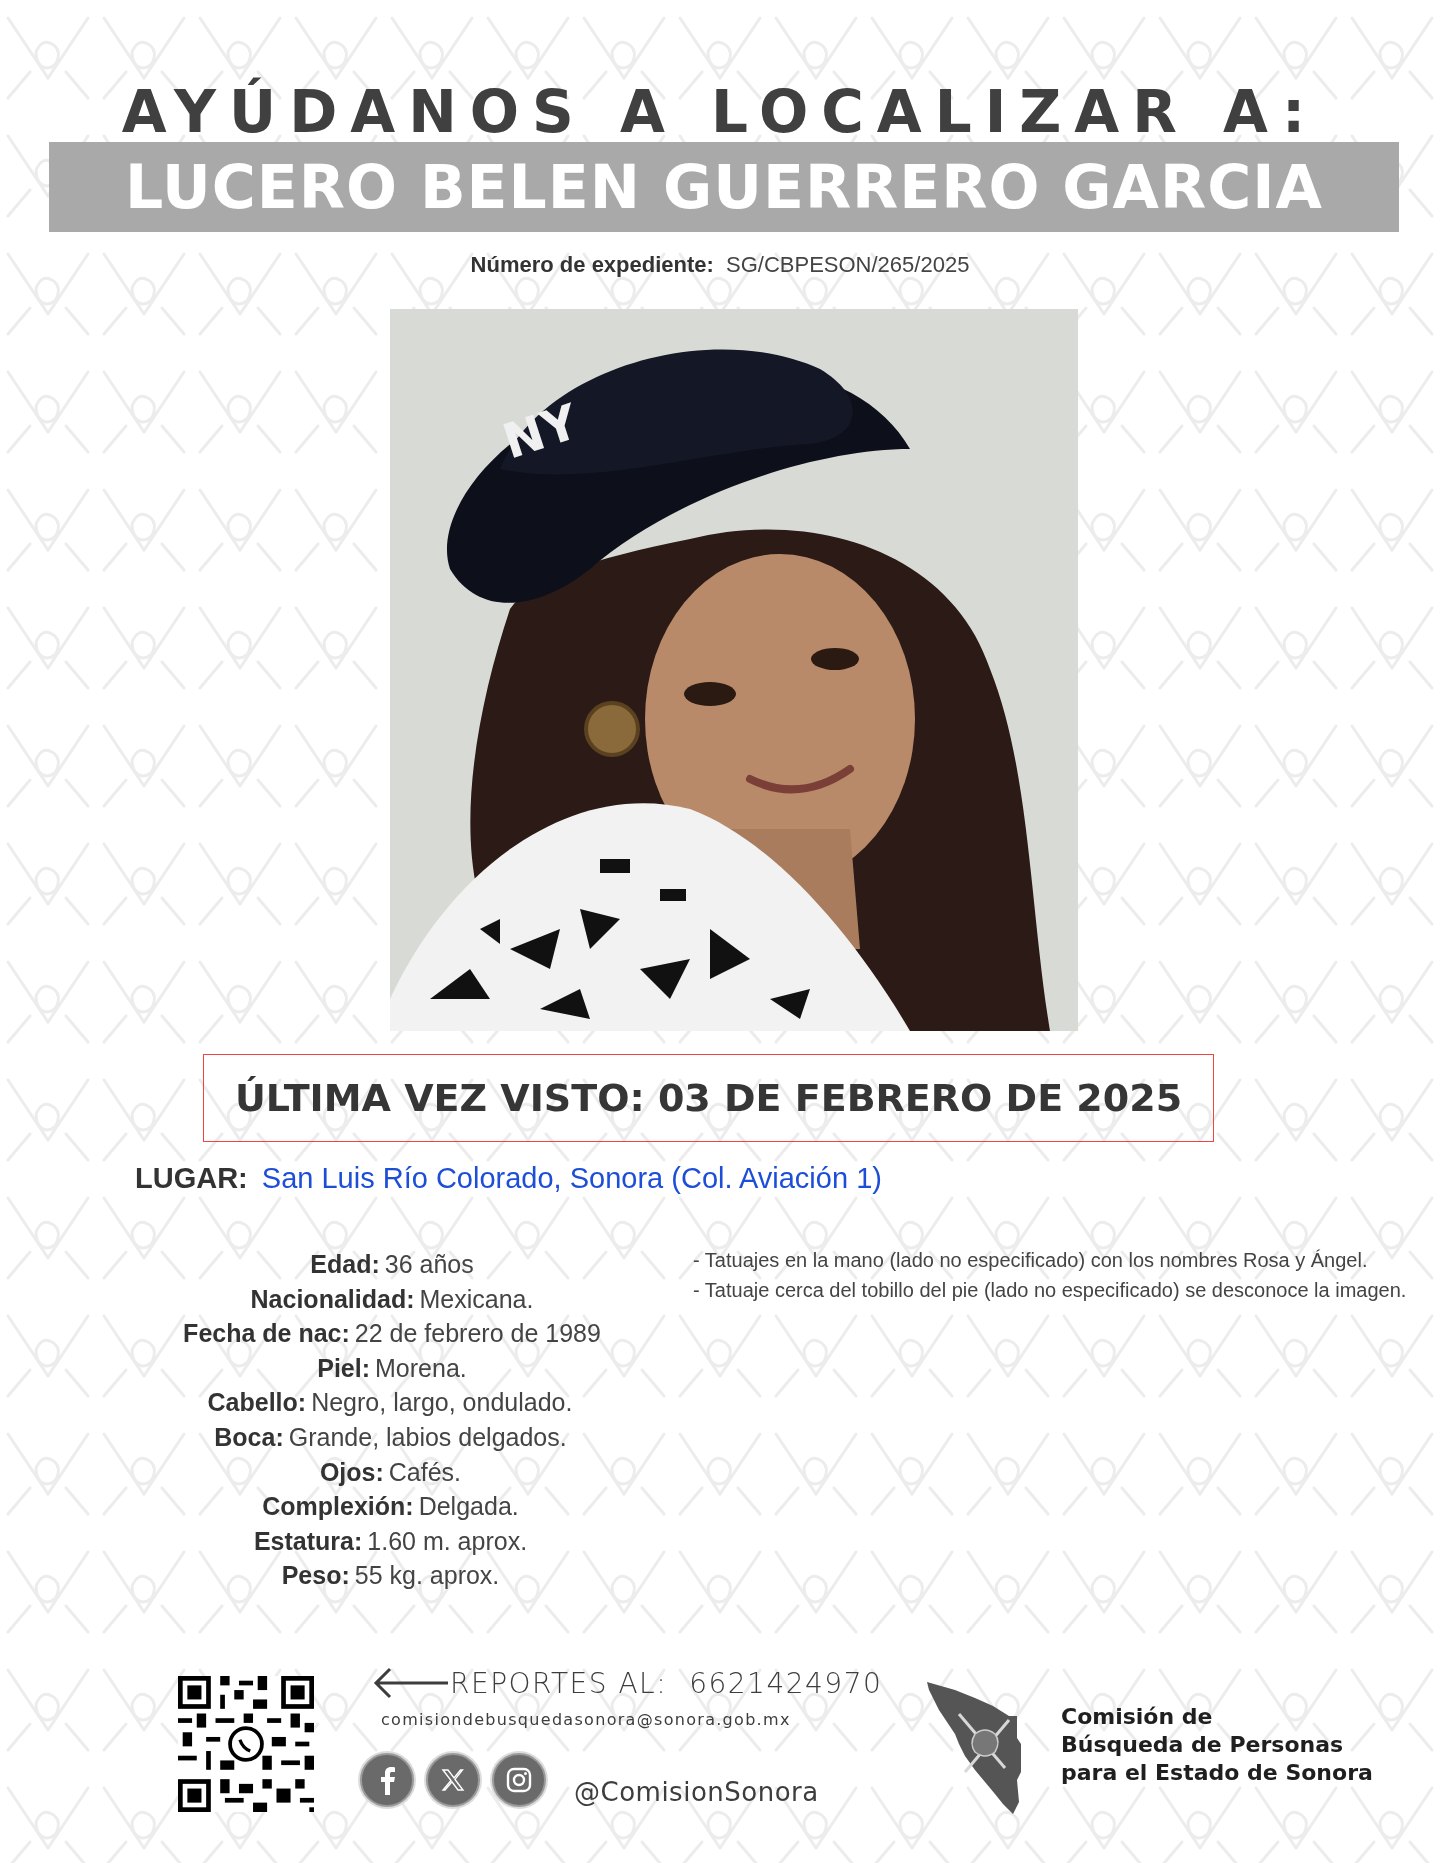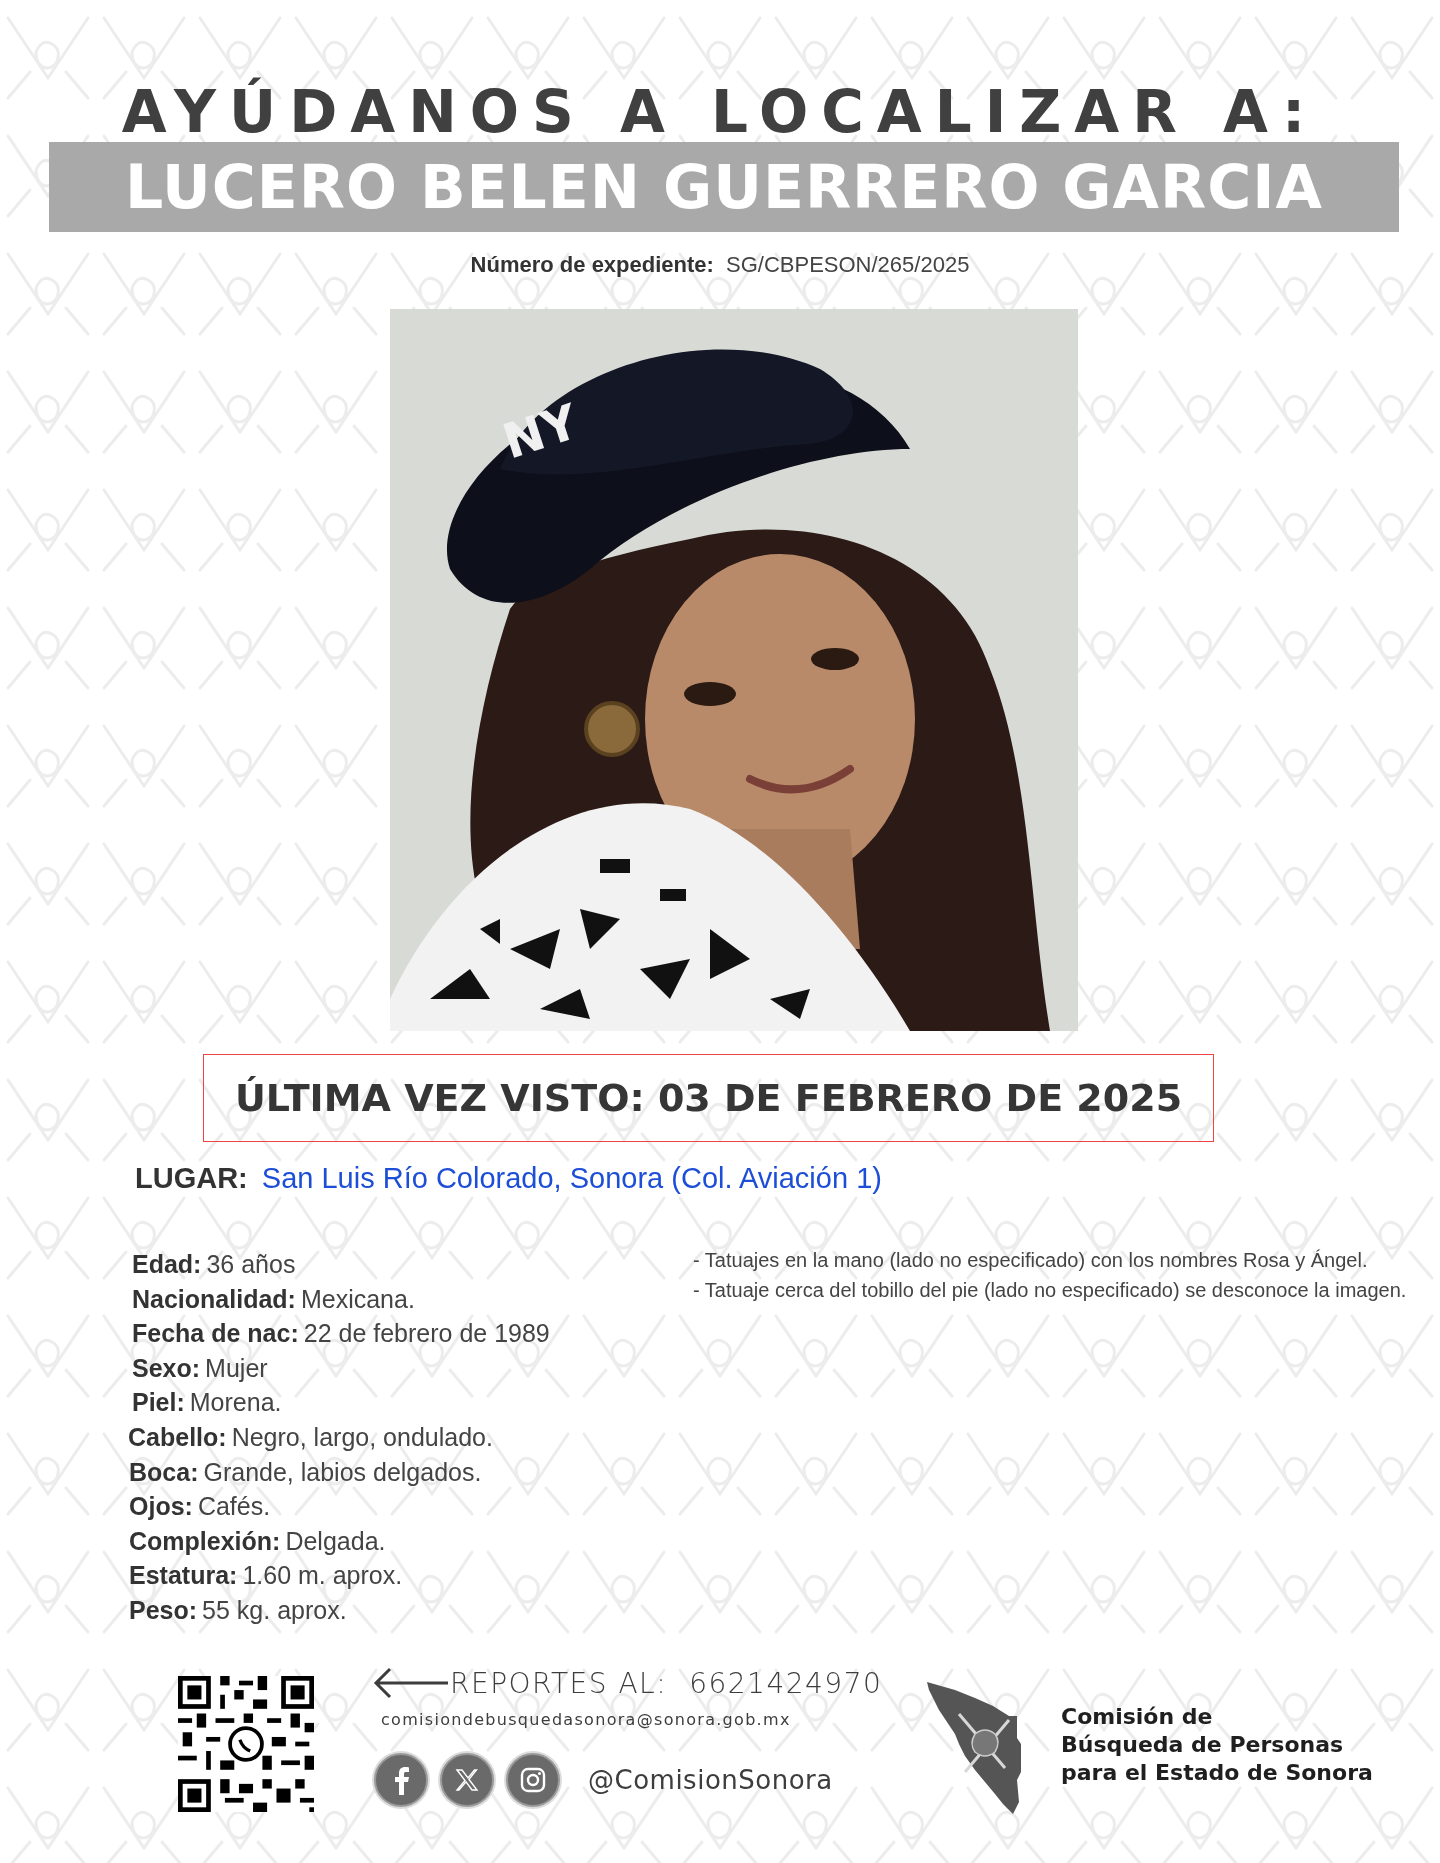--- a/index.html
+++ b/index.html
@@ -40,21 +40,21 @@
     border:1px solid #ef4444; box-sizing:border-box;
     display:flex; align-items:center; justify-content:center;
   }
   .last-seen span {
     font-family:"DejaVu Sans", sans-serif; font-weight:bold; font-size:38px; color:#363636;
   }
   .place { position:absolute; left:135px; top:1162px; font-size:29px; }
   .place .lbl { font-weight:bold; color:#333; }
   .place .val { color:#1d4ed8; margin-left:6px; }
 
-  .details { position:absolute; left:132px; top:1247px; width:520px; }
+  .details { position:absolute; left:132px; top:1247px; width:520px;text-align:center; }
   .details .row { font-size:25px; line-height:34.6px; white-space:nowrap; }
   .details .lbl { font-weight:bold; color:#333; }
   .details .val { color:#444; margin-left:5px; }
 
   .marks { position:absolute; left:693px; top:1246px; width:720px; }
   .marks h3 {
     margin:0 0 6px 0; text-align:center; font-weight:bold; font-size:25px;
     color:#333; padding-left:30px;
   }
   .marks p { margin:0; font-size:20px; line-height:29.5px; color:#444; }
@@ -63,21 +63,21 @@
   .report-line {
     position:absolute; left:372px; top:1666px; display:flex; align-items:center;
     font-family:"DejaVu Sans", sans-serif; font-size:28px; color:#3d3d3d;
     letter-spacing:1.5px; font-weight:300;
   }
   .report-line .phone { margin-left:22px; }
   .email {
     position:absolute; left:381px; top:1710px; font-family:"DejaVu Sans", sans-serif;
     font-size:16px; color:#3d3d3d; letter-spacing:1.3px;
   }
-  .socials { position:absolute; left:374px; top:1753px; display:flex; align-items:center; }
+  .socials { position:absolute; left:360px; top:1753px; display:flex; align-items:flex-end; }
   .soc {
     width:50px; height:50px; border-radius:50%; background:#6a6a6a;
     border:2px solid #9a9a9a; box-shadow:0 0 0 2px #dcdcdc;
     display:flex; align-items:center; justify-content:center; margin-right:12px;
   }
   .handle {
     margin-left:16px; font-family:"DejaVu Sans", sans-serif; font-size:26px;
     color:#3d3d3d; letter-spacing:0.5px;
   }
   .org-logo { position:absolute; left:925px; top:1672px; width:120px; height:145px; }
@@ -160,21 +160,20 @@
 
   <div class="place">
     <span class="lbl">LUGAR:</span>
     <span class="val">San Luis Río Colorado, Sonora (Col. Aviación 1)</span>
   </div>
 
   <div class="details">
     <div class="row"><span class="lbl">Edad:</span><span class="val">36 años</span></div>
     <div class="row"><span class="lbl">Nacionalidad:</span><span class="val">Mexicana.</span></div>
     <div class="row"><span class="lbl">Fecha de nac:</span><span class="val">22 de febrero de 1989</span></div>
-    <div class="row"><span class="lbl">Sexo:</span><span class="val">Mujer</span></div>
     <div class="row"><span class="lbl">Piel:</span><span class="val">Morena.</span></div>
     <div class="row" style="margin-left:-4px"><span class="lbl">Cabello:</span><span class="val">Negro, largo, ondulado.</span></div>
     <div class="row" style="margin-left:-3px"><span class="lbl">Boca:</span><span class="val">Grande, labios delgados.</span></div>
     <div class="row" style="margin-left:-3px"><span class="lbl">Ojos:</span><span class="val">Cafés.</span></div>
     <div class="row" style="margin-left:-3px"><span class="lbl">Complexión:</span><span class="val">Delgada.</span></div>
     <div class="row" style="margin-left:-3px"><span class="lbl">Estatura:</span><span class="val">1.60 m. aprox.</span></div>
     <div class="row" style="margin-left:-3px"><span class="lbl">Peso:</span><span class="val">55 kg. aprox.</span></div>
   </div>
 
   <div class="marks">

